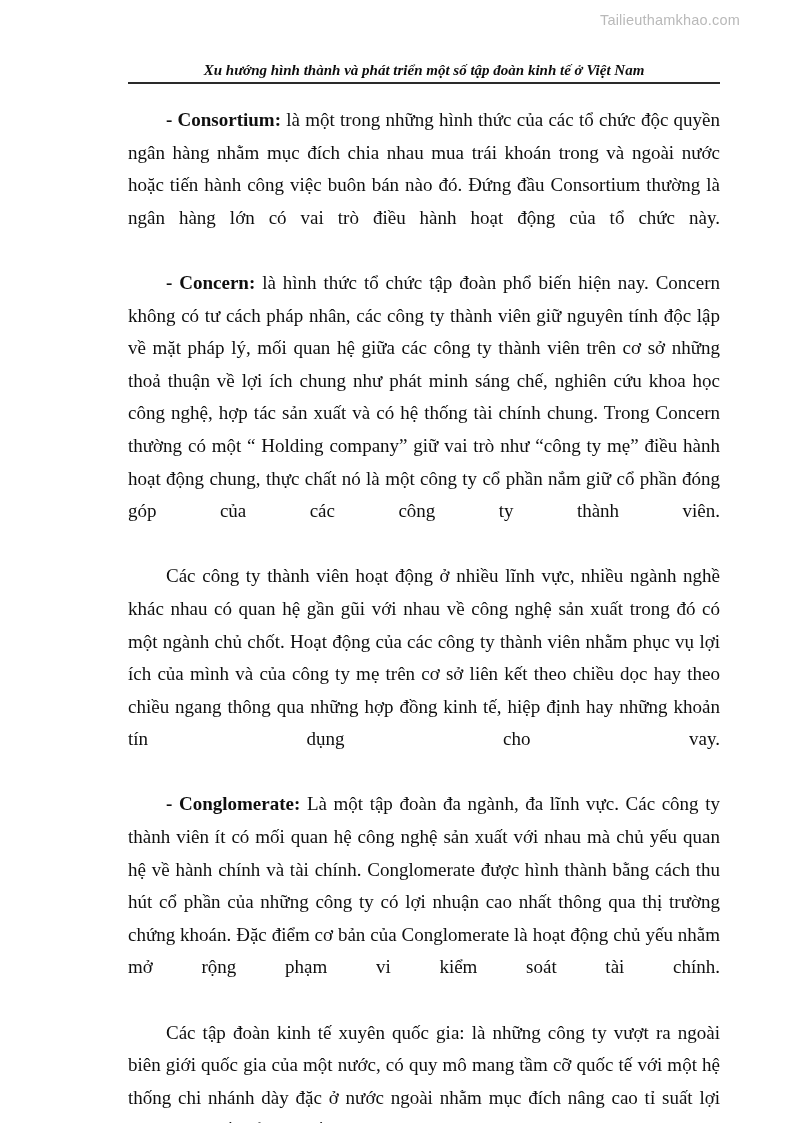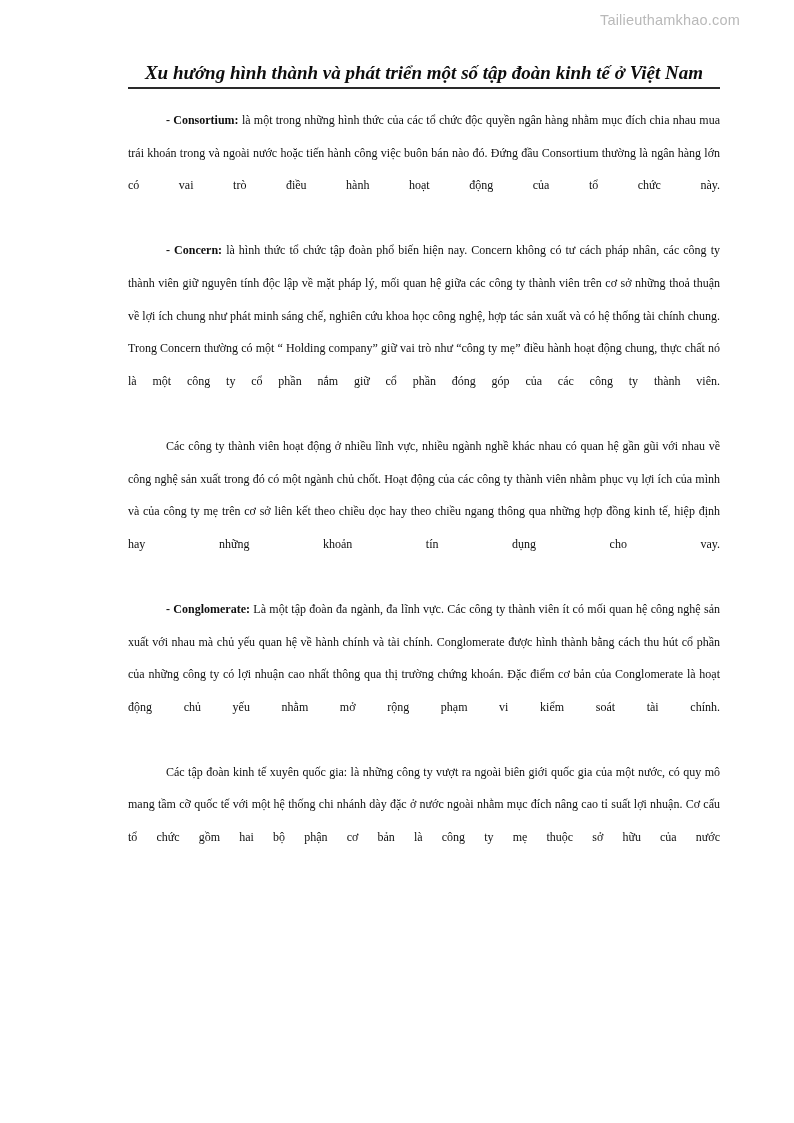--- a/index.html
+++ b/index.html
@@ -39,21 +39,21 @@
   .header-block {
     position: absolute;
     top: 62px;
     left: 128px;
     width: 592px;
   }
   .header-title {
     font-family: "Liberation Serif", "DejaVu Serif", serif;
     font-weight: bold;
     font-style: italic;
-    font-size: 19px;
+    font-size: 15px;
     text-align: center;
     color: #0d0d0d;
     line-height: 1.15;
     white-space: nowrap;
   }
   .header-rule {
     margin-top: 3px;
     border-top: 2.2px solid #2a2a2a;
     width: 100%;
   }
@@ -62,21 +62,21 @@
   .body-block {
     position: absolute;
     top: 104px;
     left: 128px;
     width: 592px;
   }
   .para {
     margin: 0;
     text-align: justify;
     text-justify: inter-word;
-    font-size: 12px;
+    font-size: 19px;
     line-height: 32.6px;
     color: #0f0f0f;
     text-indent: 38px;
     hyphens: none;
   }
   .para b {
     font-weight: bold;
   }
   
   .para::after {

